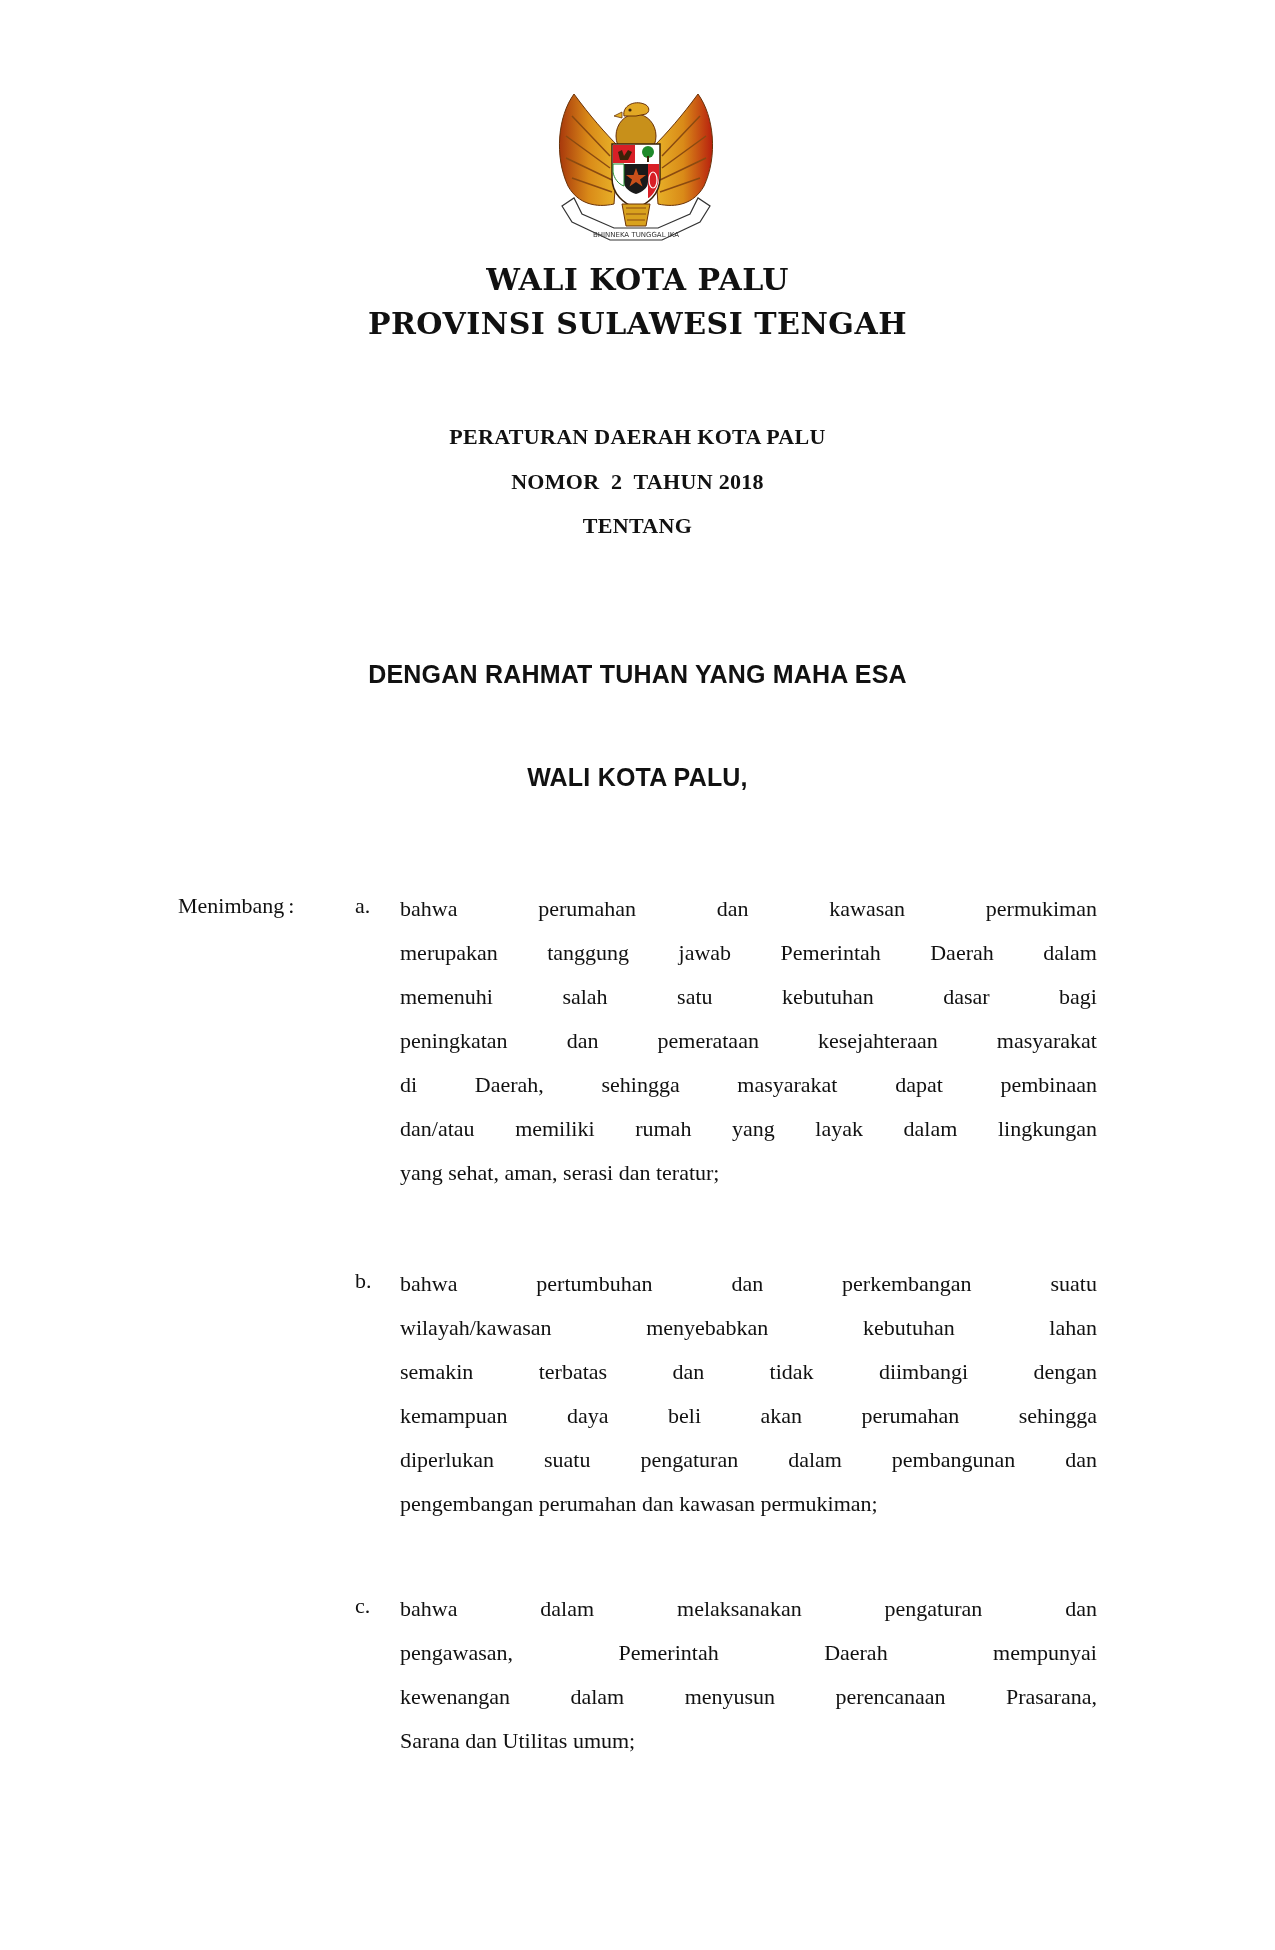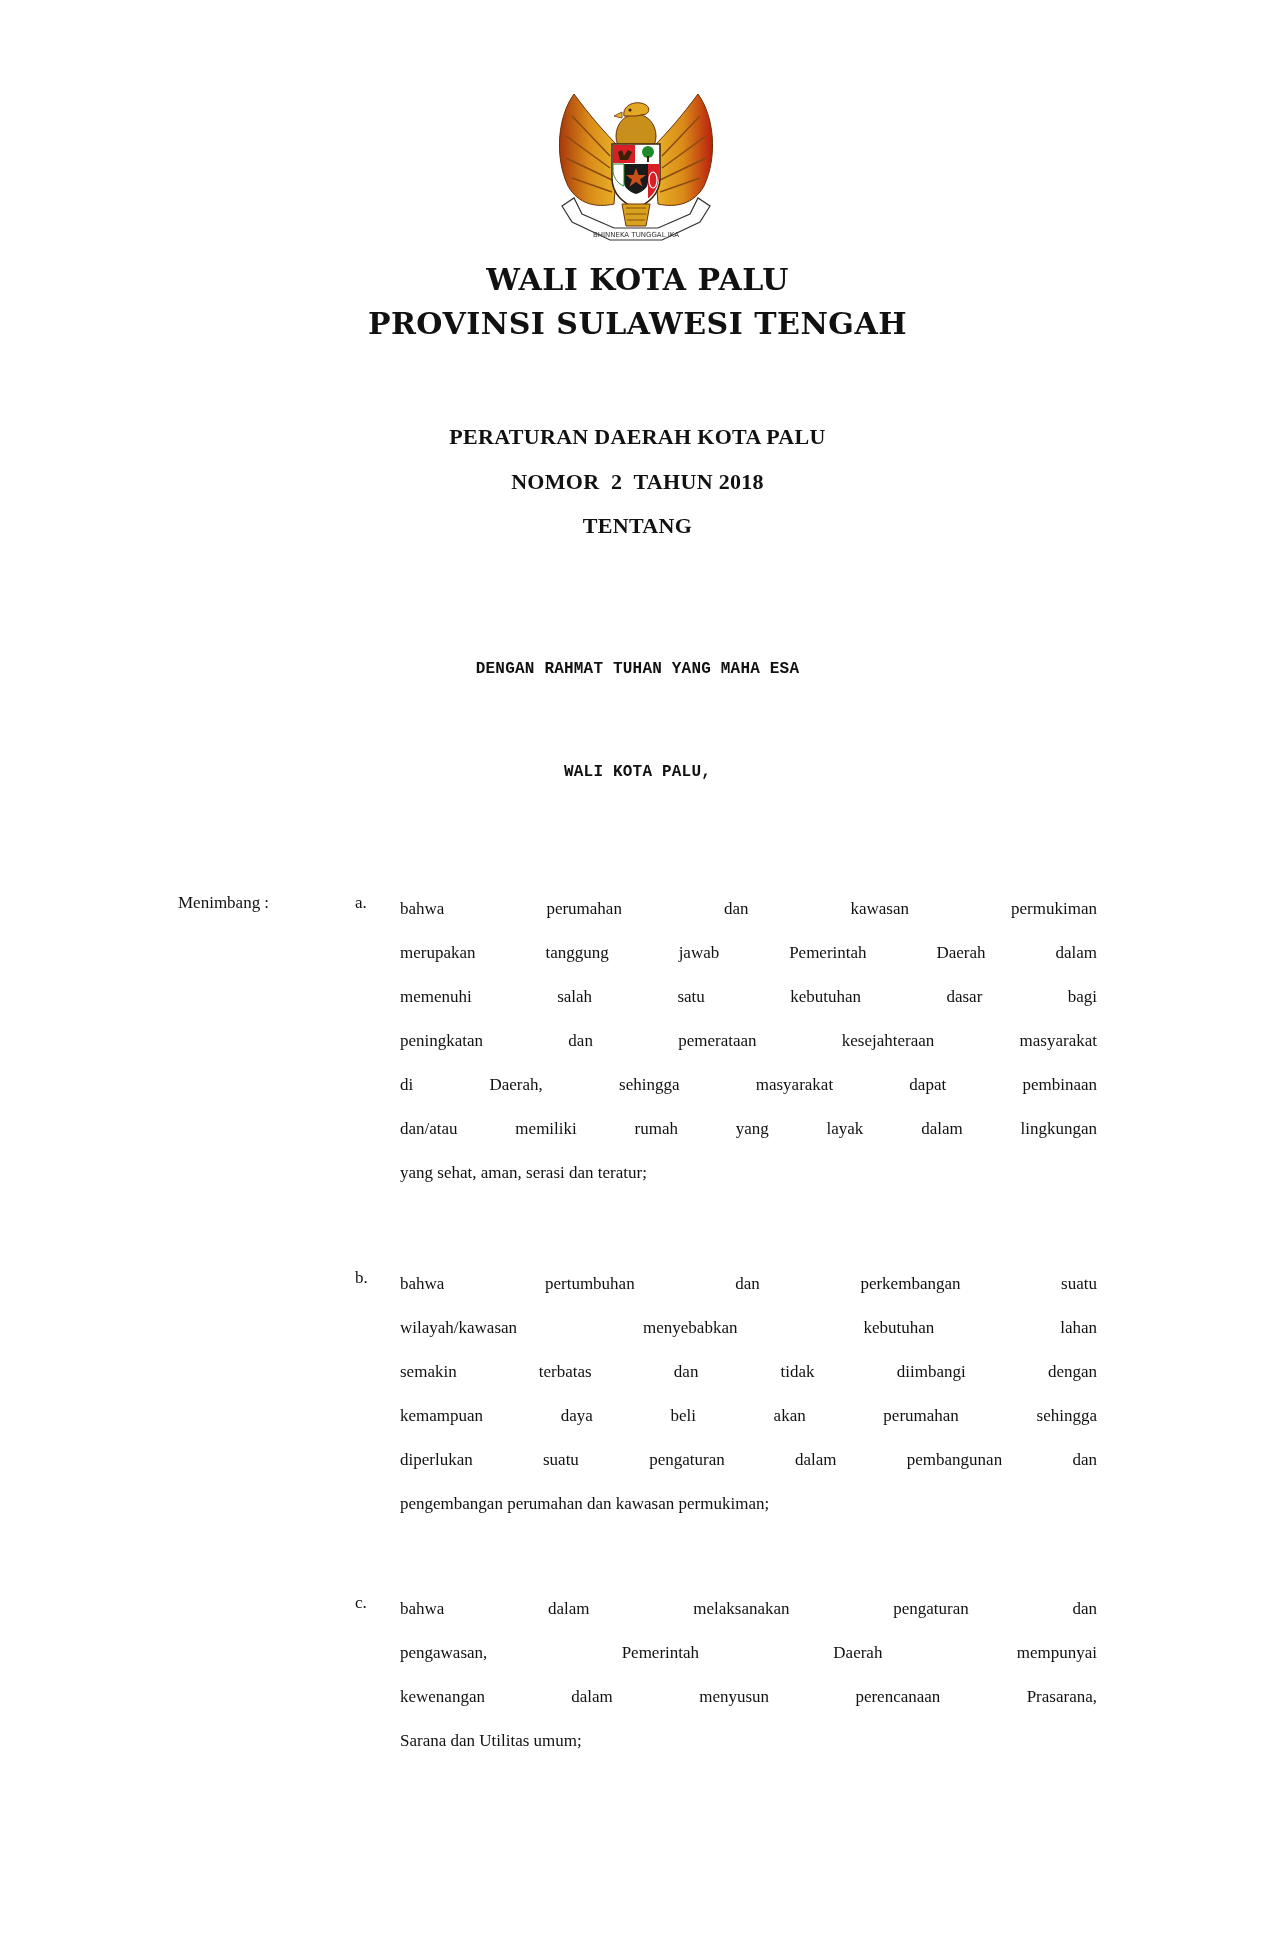--- a/index.html
+++ b/index.html
@@ -40,27 +40,27 @@
       font-family: "DejaVu Serif", "Liberation Serif", serif;
       font-size: 30px;
       letter-spacing: 0.5px;
     }
     .head-mid {
       font-family: "Liberation Serif", "DejaVu Serif", serif;
       font-size: 22px;
       letter-spacing: 0.3px;
     }
     .head-mid2 {
-      font-family: Liberation Mono, monospace;
-      font-size: 16px;
+      font-family: Liberation Sans, sans-serif;
+      font-size: 25px;
       letter-spacing: 0.2px;
     }
     .body-text {
       font-family: "Liberation Serif", "DejaVu Serif", serif;
-      font-size: 17px;
+      font-size: 22px;
     }
     .label-menimbang {
       position: absolute;
       left: 178px;
       top: 893px;
       white-space: nowrap;
     }
     .item-letter {
       position: absolute;
       left: 355px;

